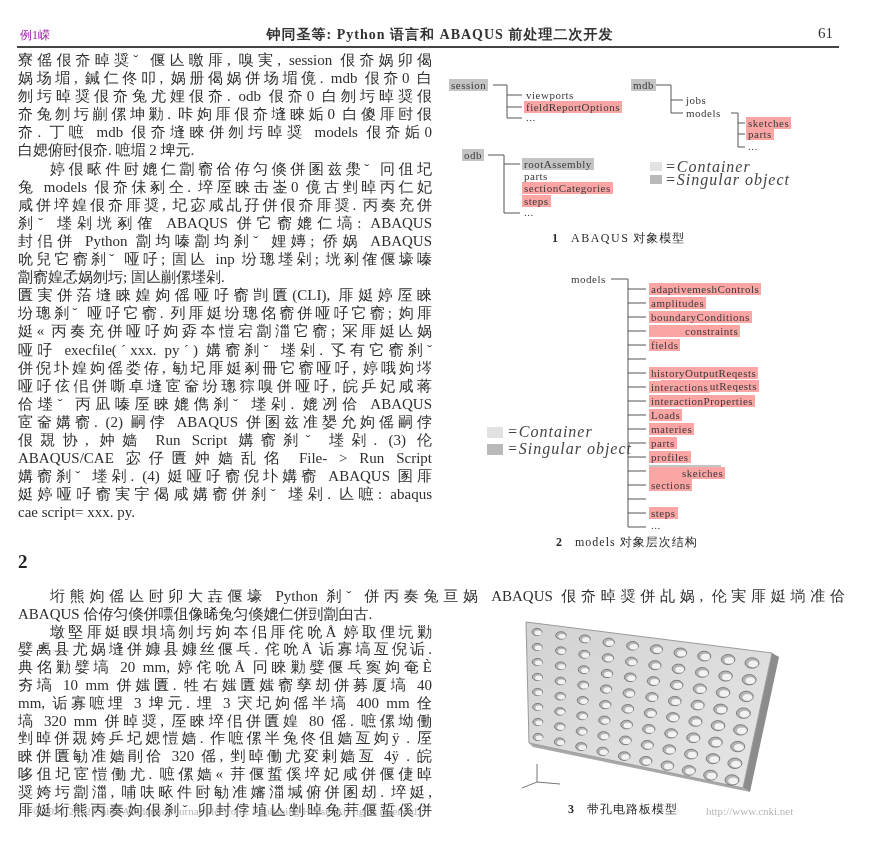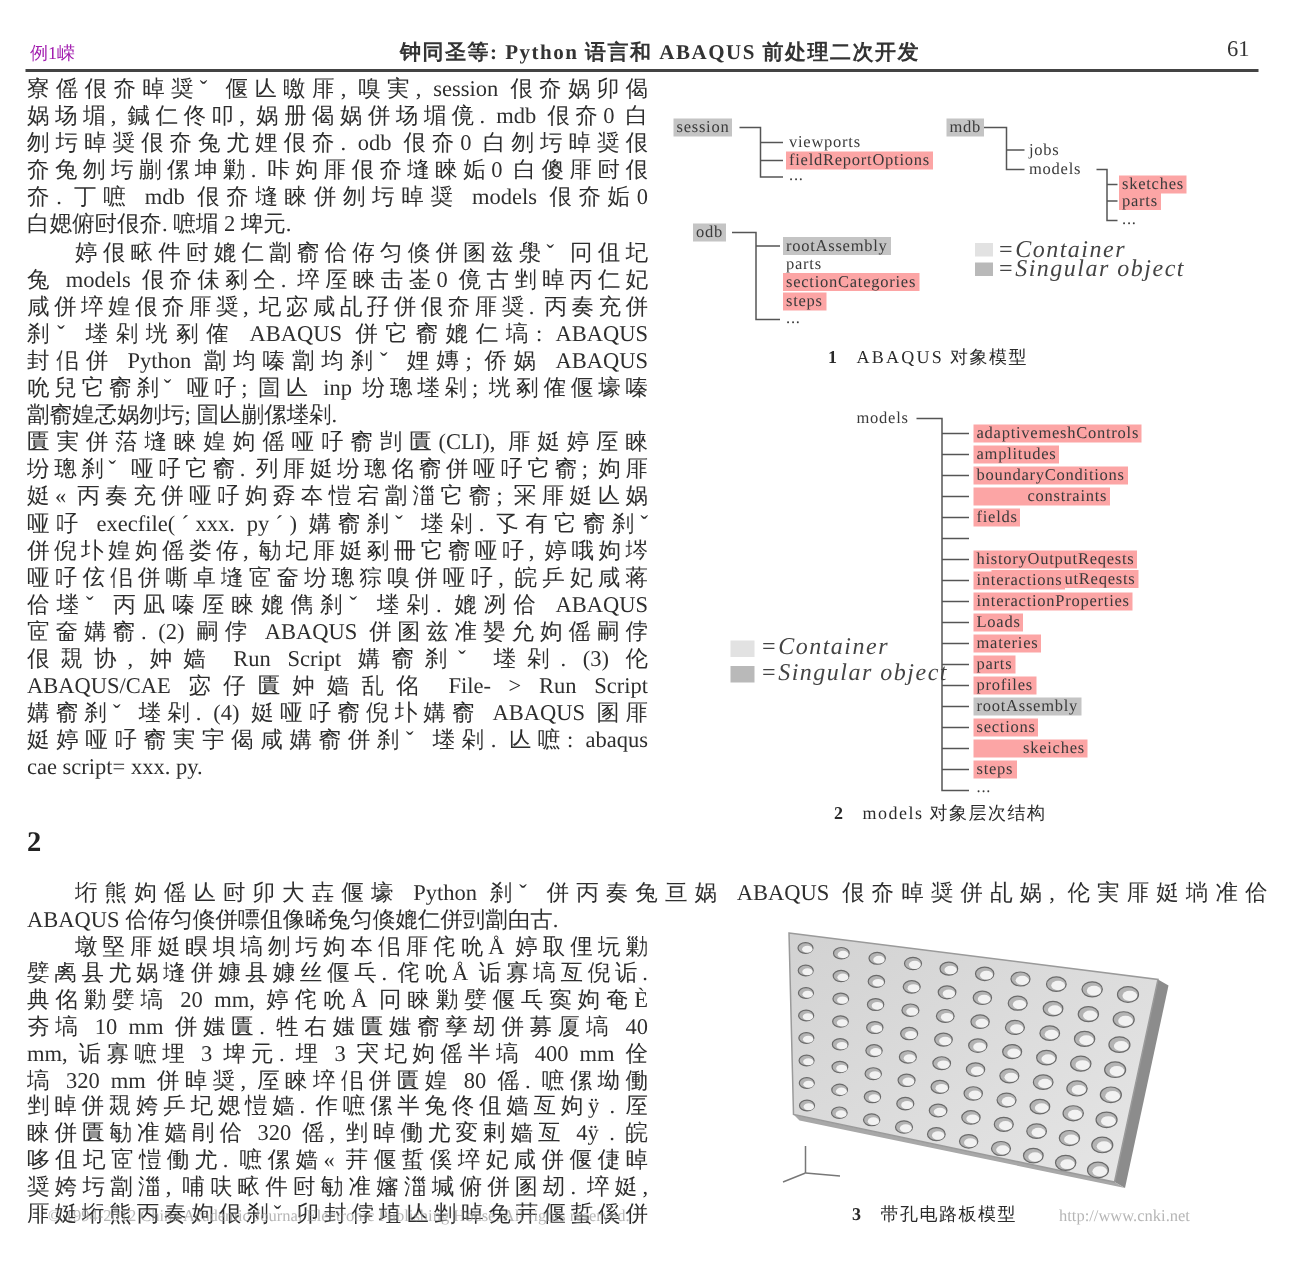--- a/index.html
+++ b/index.html
@@ -160,21 +160,21 @@
     <span class="node light" style="left:661px; top:353px;margin-top:27px;">fieldOutputReqests</span>
     <span class="node light" style="left:649px; top:367px;">historyOutputReqests</span>
     <span class="node light" style="left:649px; top:381px;">interactions</span>
     <span class="node light" style="left:649px; top:395px;">interactionProperties</span>
     <span class="node light" style="left:649px; top:409px;">Loads</span>
     <span class="node light" style="left:649px; top:423px;">materies</span>
     <span class="node light" style="left:649px; top:437px;">parts</span>
     <span class="node light" style="left:649px; top:451px;">profiles</span>
     <span class="node dark" style="left:649px; top:465px;">rootAssembly</span>
     <span class="node light" style="left:649px; top:479px;">sections</span>
-    <span class="node light" style="left:649px; top:493px;padding-left:33px;">skeiches</span>
+    <span class="node light" style="left:649px; top:467px;padding-left:33px;">skeiches</span>
     <span class="node light" style="left:649px; top:507px;">steps</span>
     <span class="node" style="left:649px; top:519px;">...</span>
 
     <div class="legend-box light" style="left:487px; top:427px; width:16px; height:11px;"></div>
     <div class="legend-text" style="left:507px; top:426px;">=Container</div>
     <div class="legend-box dark" style="left:487px; top:444px; width:16px; height:11px;"></div>
     <div class="legend-text" style="left:507px; top:443px;">=Singular object</div>
 
     <div class="caption" style="left:556px; top:534px;">
       <span class="num">2</span><span>models</span>

